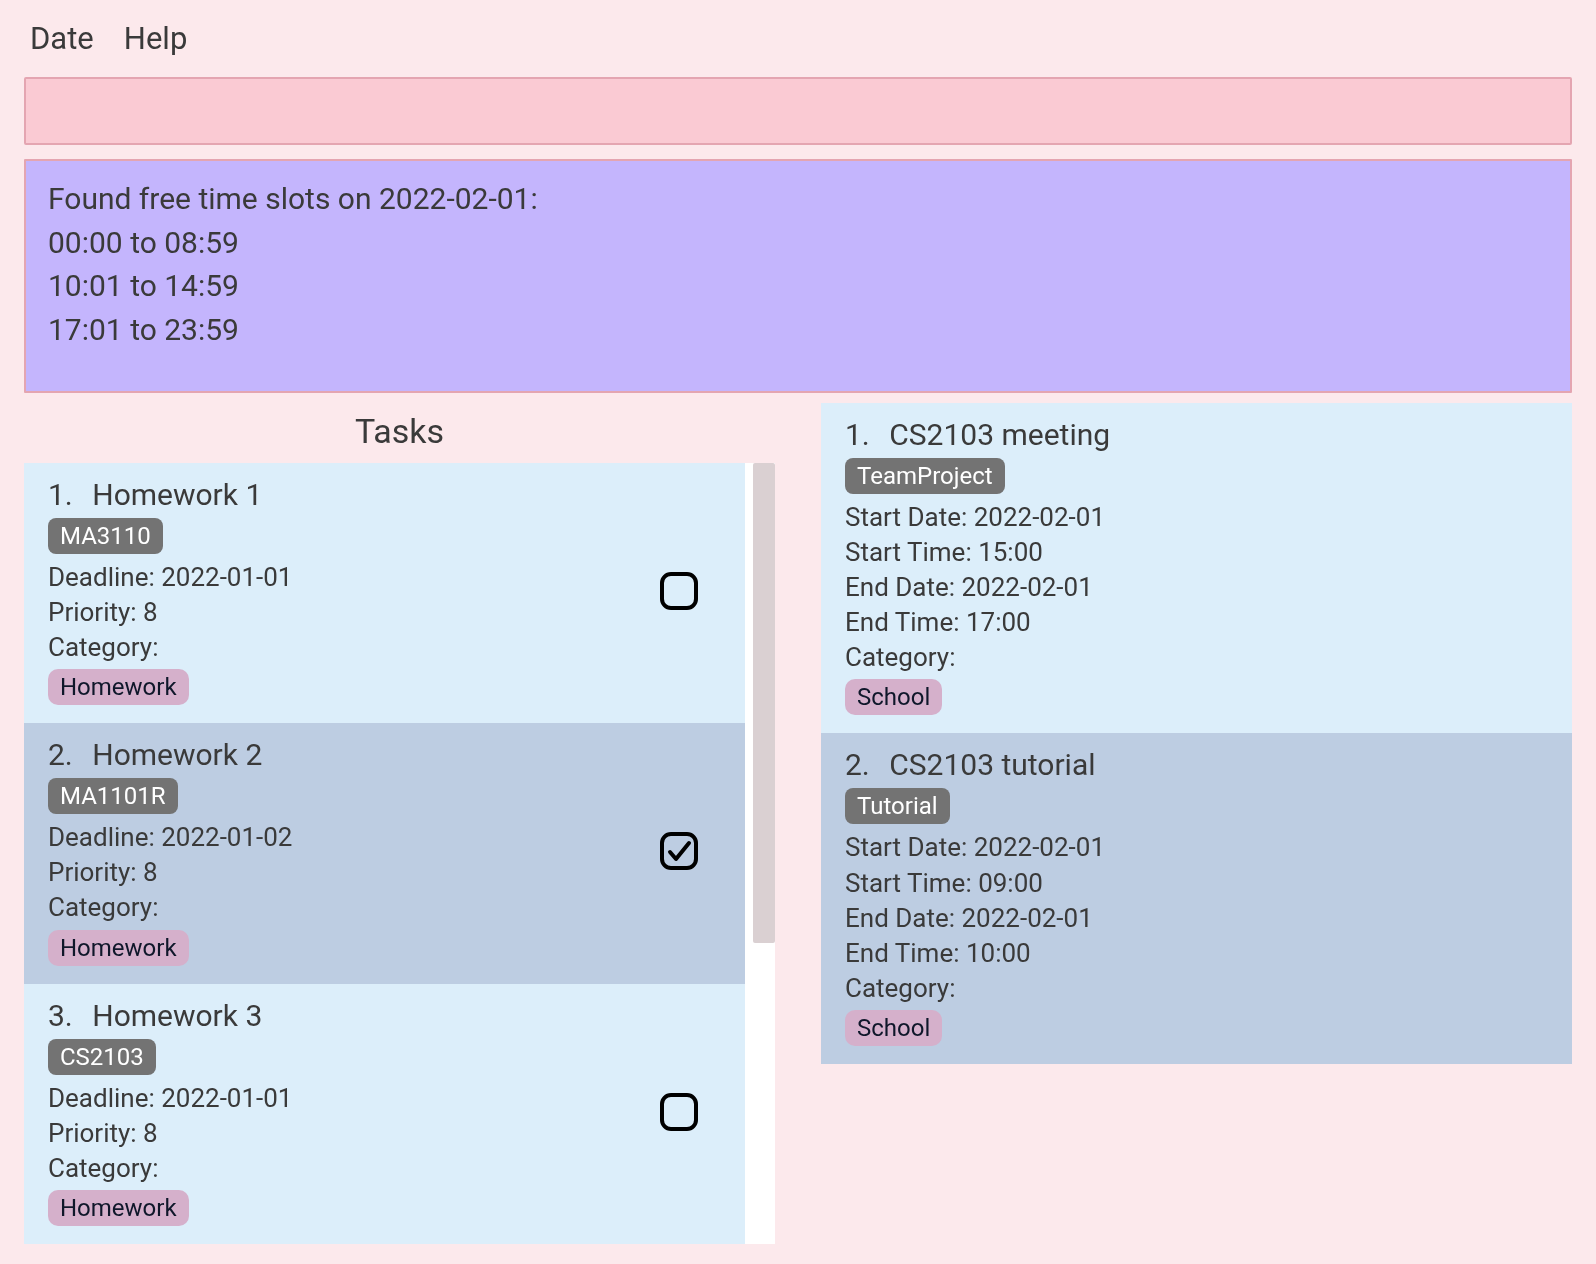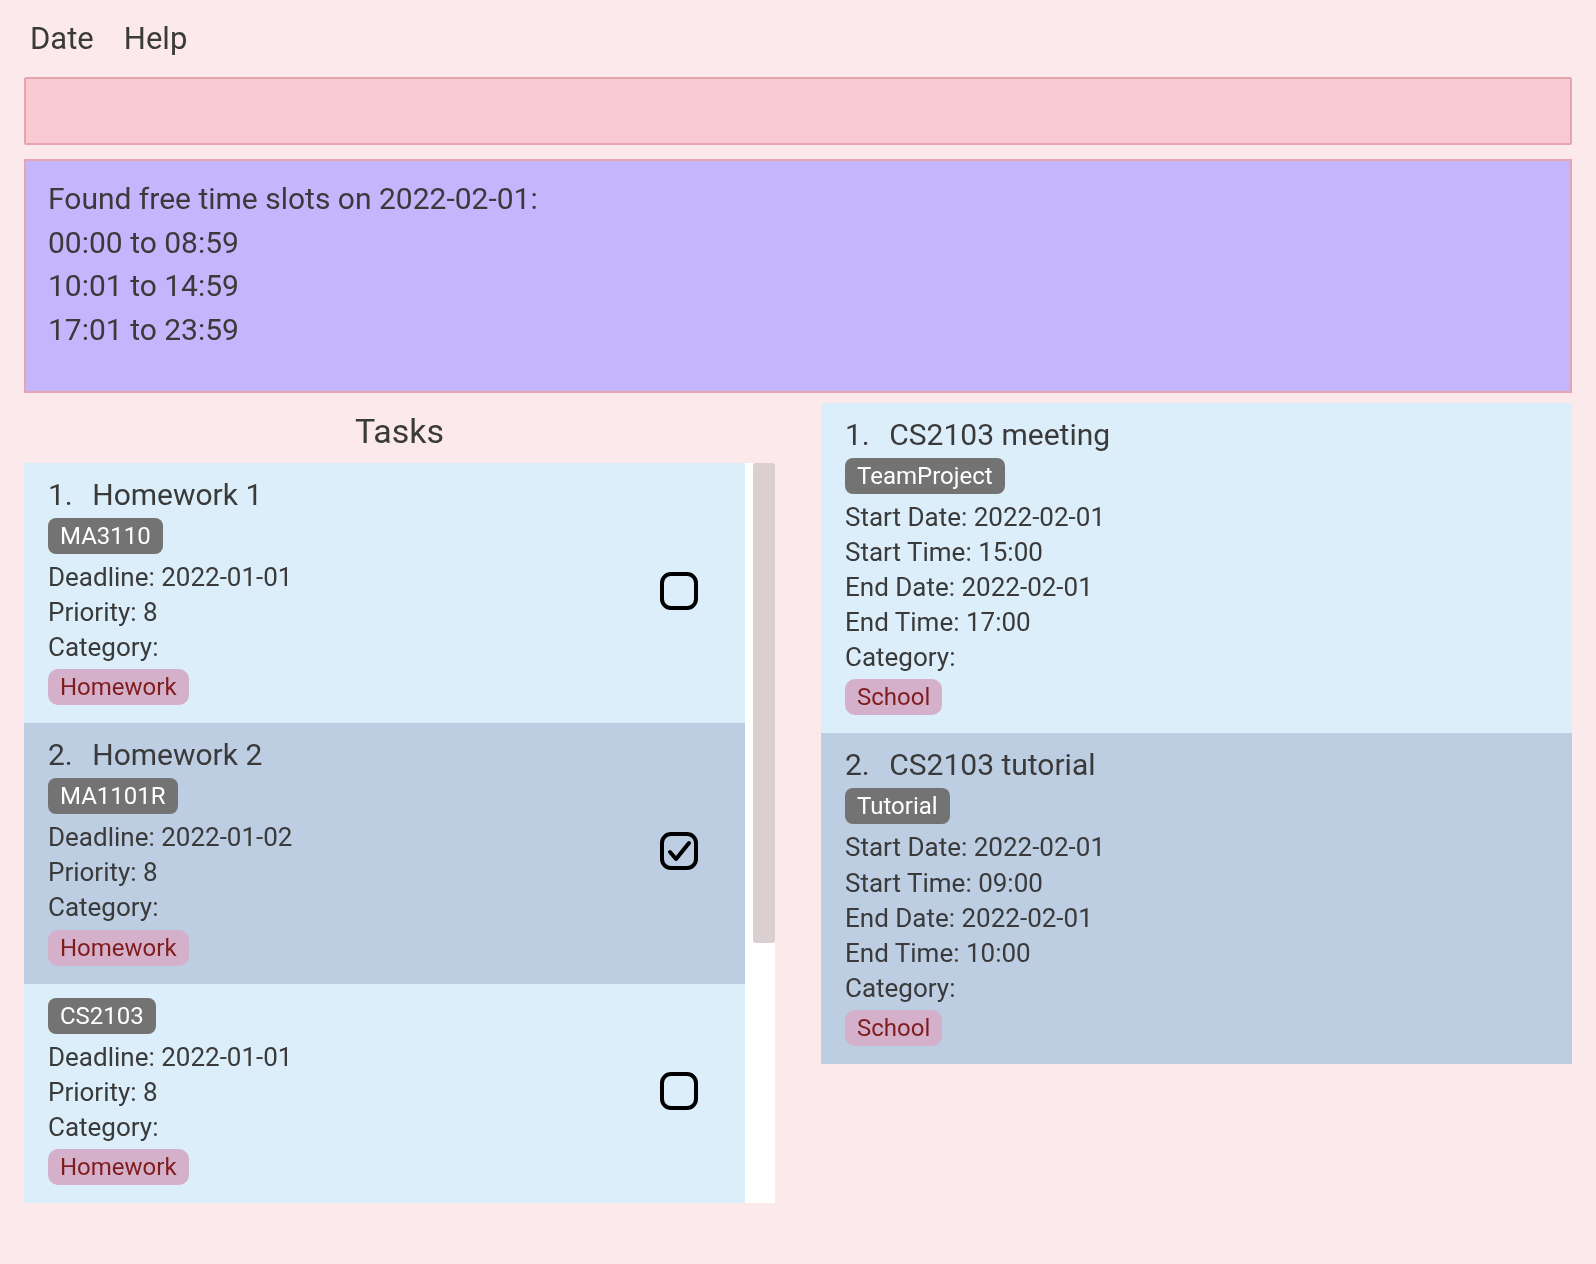--- a/index.html
+++ b/index.html
@@ -90,21 +90,21 @@
       background: #737373;
       color: #ffffff;
       font-size: 24px;
       padding: 4px 12px;
       border-radius: 8px;
       margin-bottom: 6px;
     }
     .pill {
       display: inline-block;
       background: #d5b0cb;
-      color: #7f1d1d;
+      color: #0f172a;
       font-size: 24px;
       padding: 4px 12px;
       border-radius: 10px;
       margin-top: 4px;
     }
     .line {
       font-size: 26px;
       color: #3a3a3a;
       line-height: 1.35;
     }
@@ -154,20 +154,21 @@
             <div class="line">Deadline: 2022-01-02</div>
             <div class="line">Priority: 8</div>
             <div class="line">Category:</div>
             <div><span class="pill">Homework</span></div>
             <div class="checkbox"><svg width="40" height="40" viewBox="0 0 40 40">
                 <rect x="3" y="3" width="34" height="34" rx="9" ry="9" fill="none" stroke="#000" stroke-width="4"></rect>
                 <path d="M11 21 L17 28 L30 12" fill="none" stroke="#000" stroke-width="4" stroke-linecap="round" stroke-linejoin="round"></path>
               </svg></div>
           </div>
           <div class="card task-card light">
+            <div class="card-title"><span class="num">3.</span> <span>Homework 3</span></div>
             <div><span class="tag">CS2103</span></div>
             <div class="line">Deadline: 2022-01-01</div>
             <div class="line">Priority: 8</div>
             <div class="line">Category:</div>
             <div><span class="pill">Homework</span></div>
             <div class="checkbox"><svg width="40" height="40" viewBox="0 0 40 40">
                 <rect x="3" y="3" width="34" height="34" rx="9" ry="9" fill="none" stroke="#000" stroke-width="4"></rect>
               </svg></div>
           </div>
         </div>

